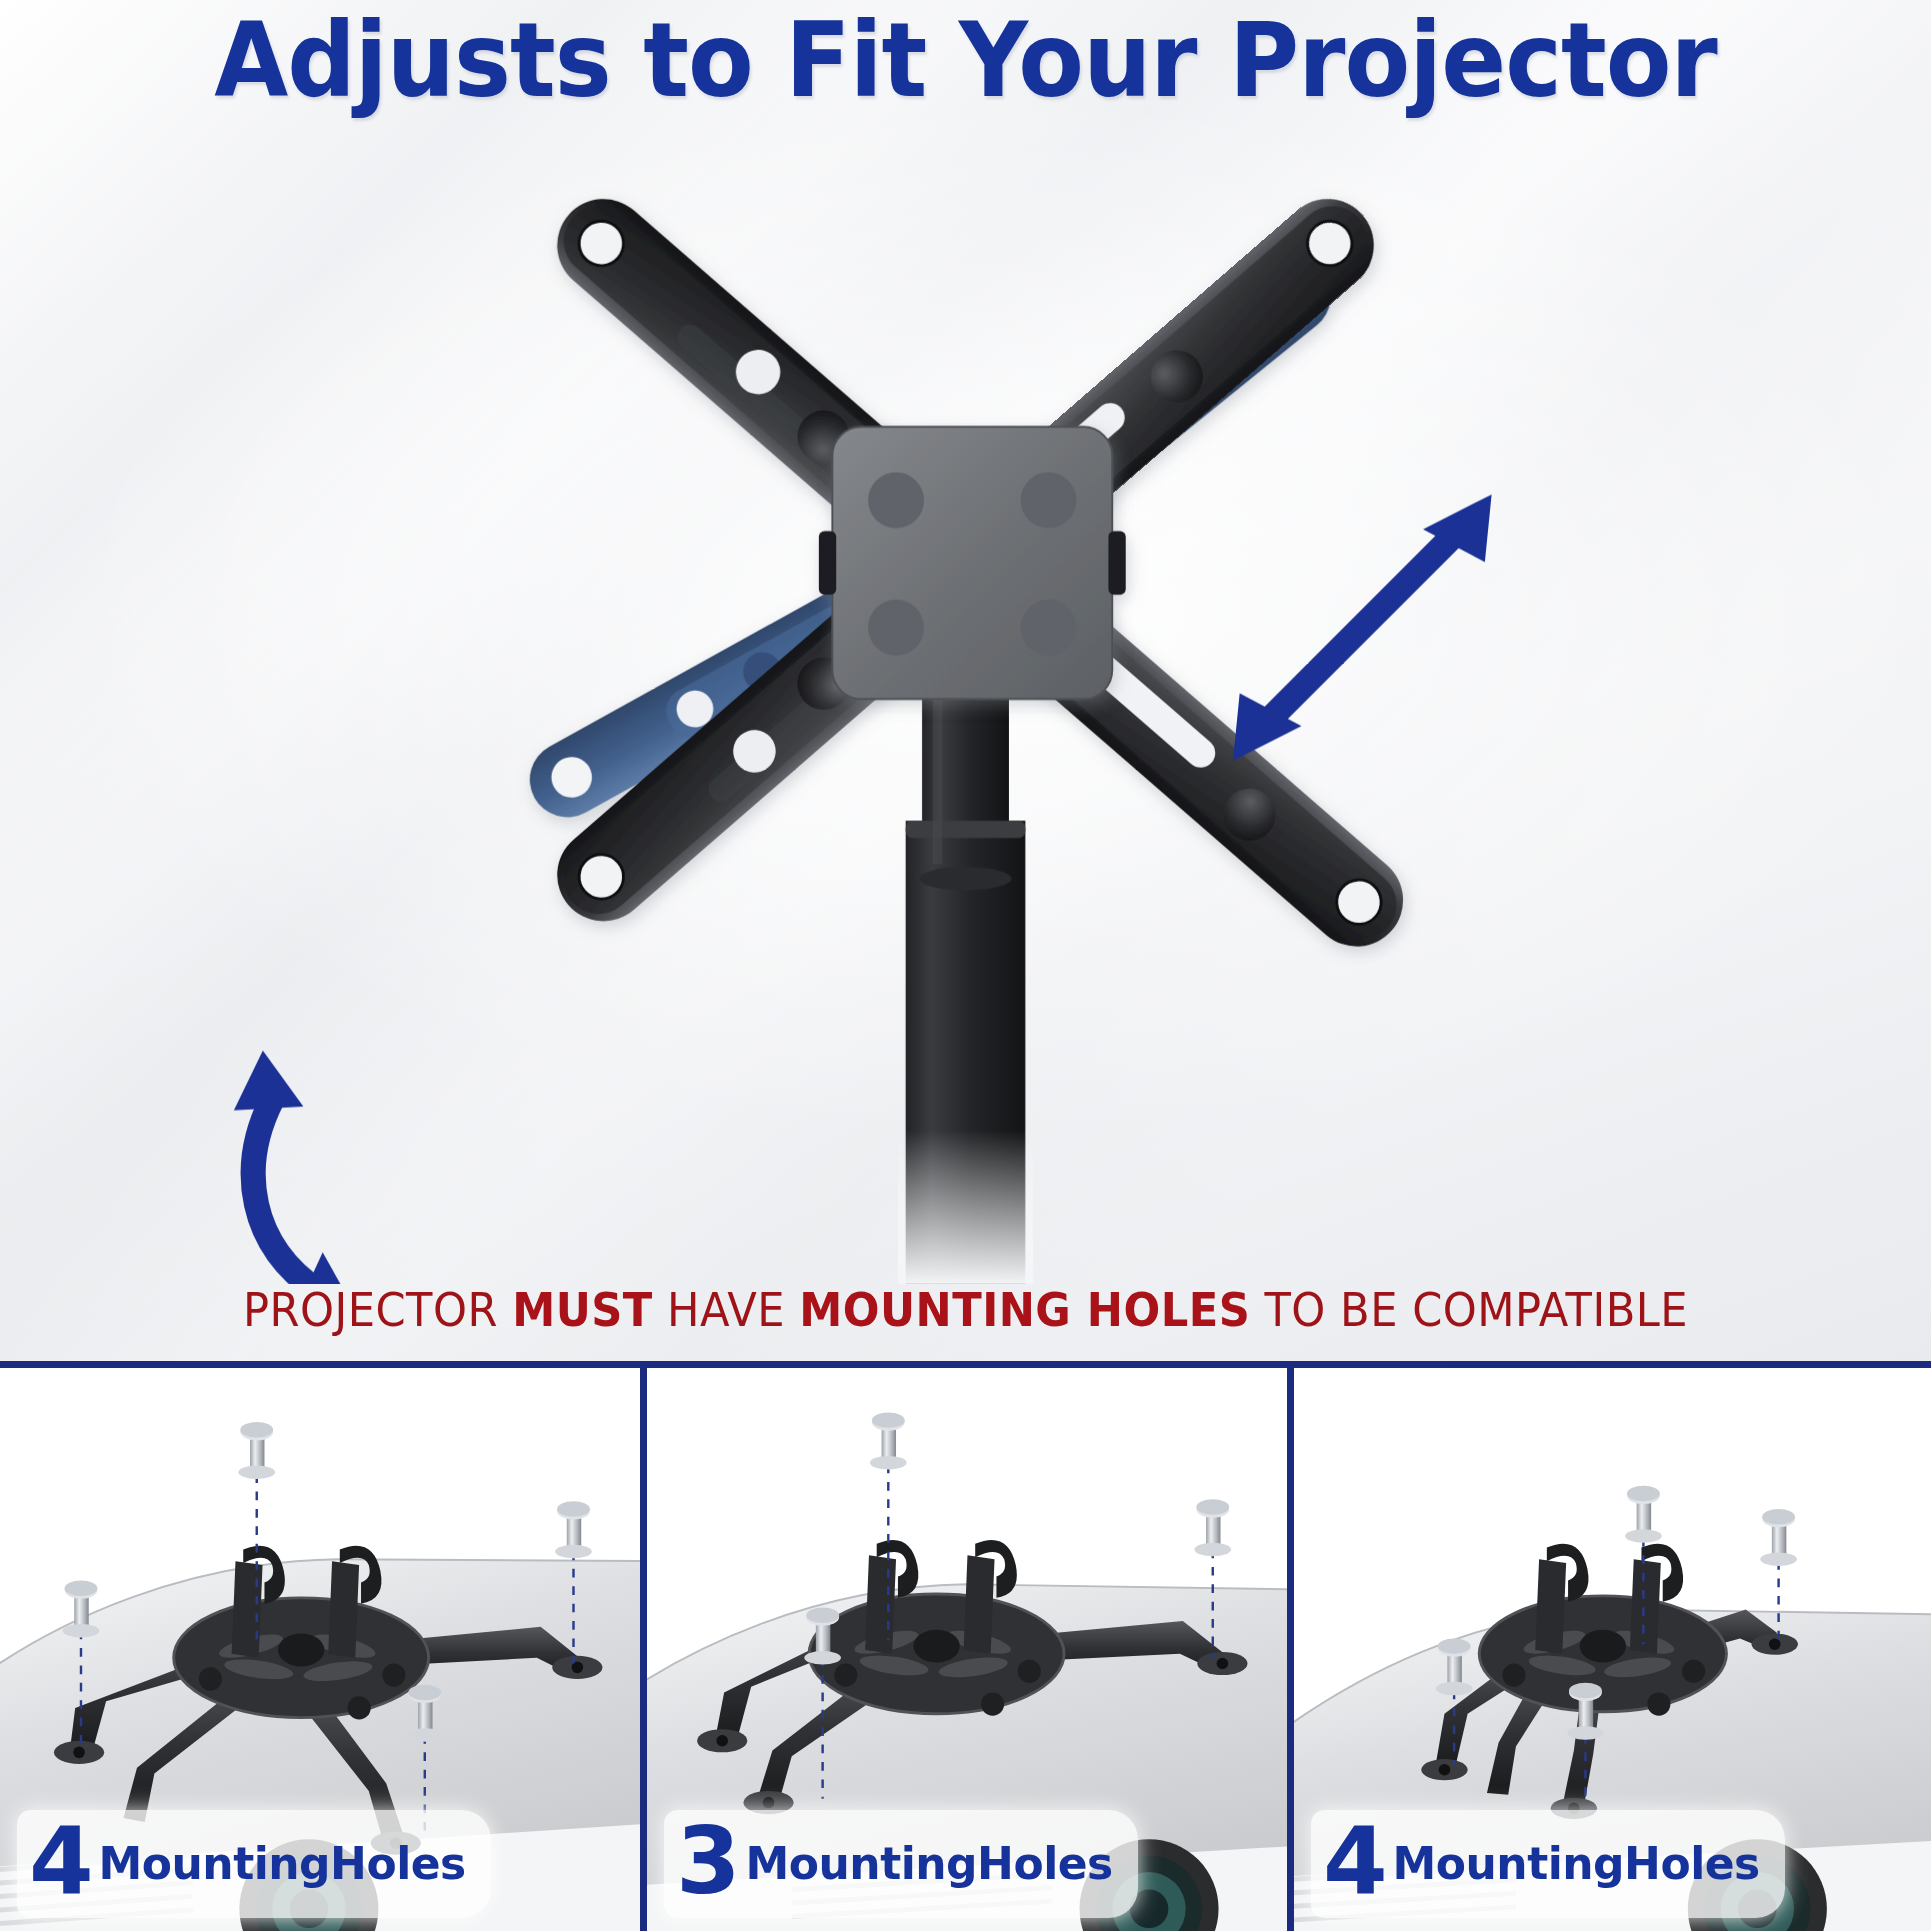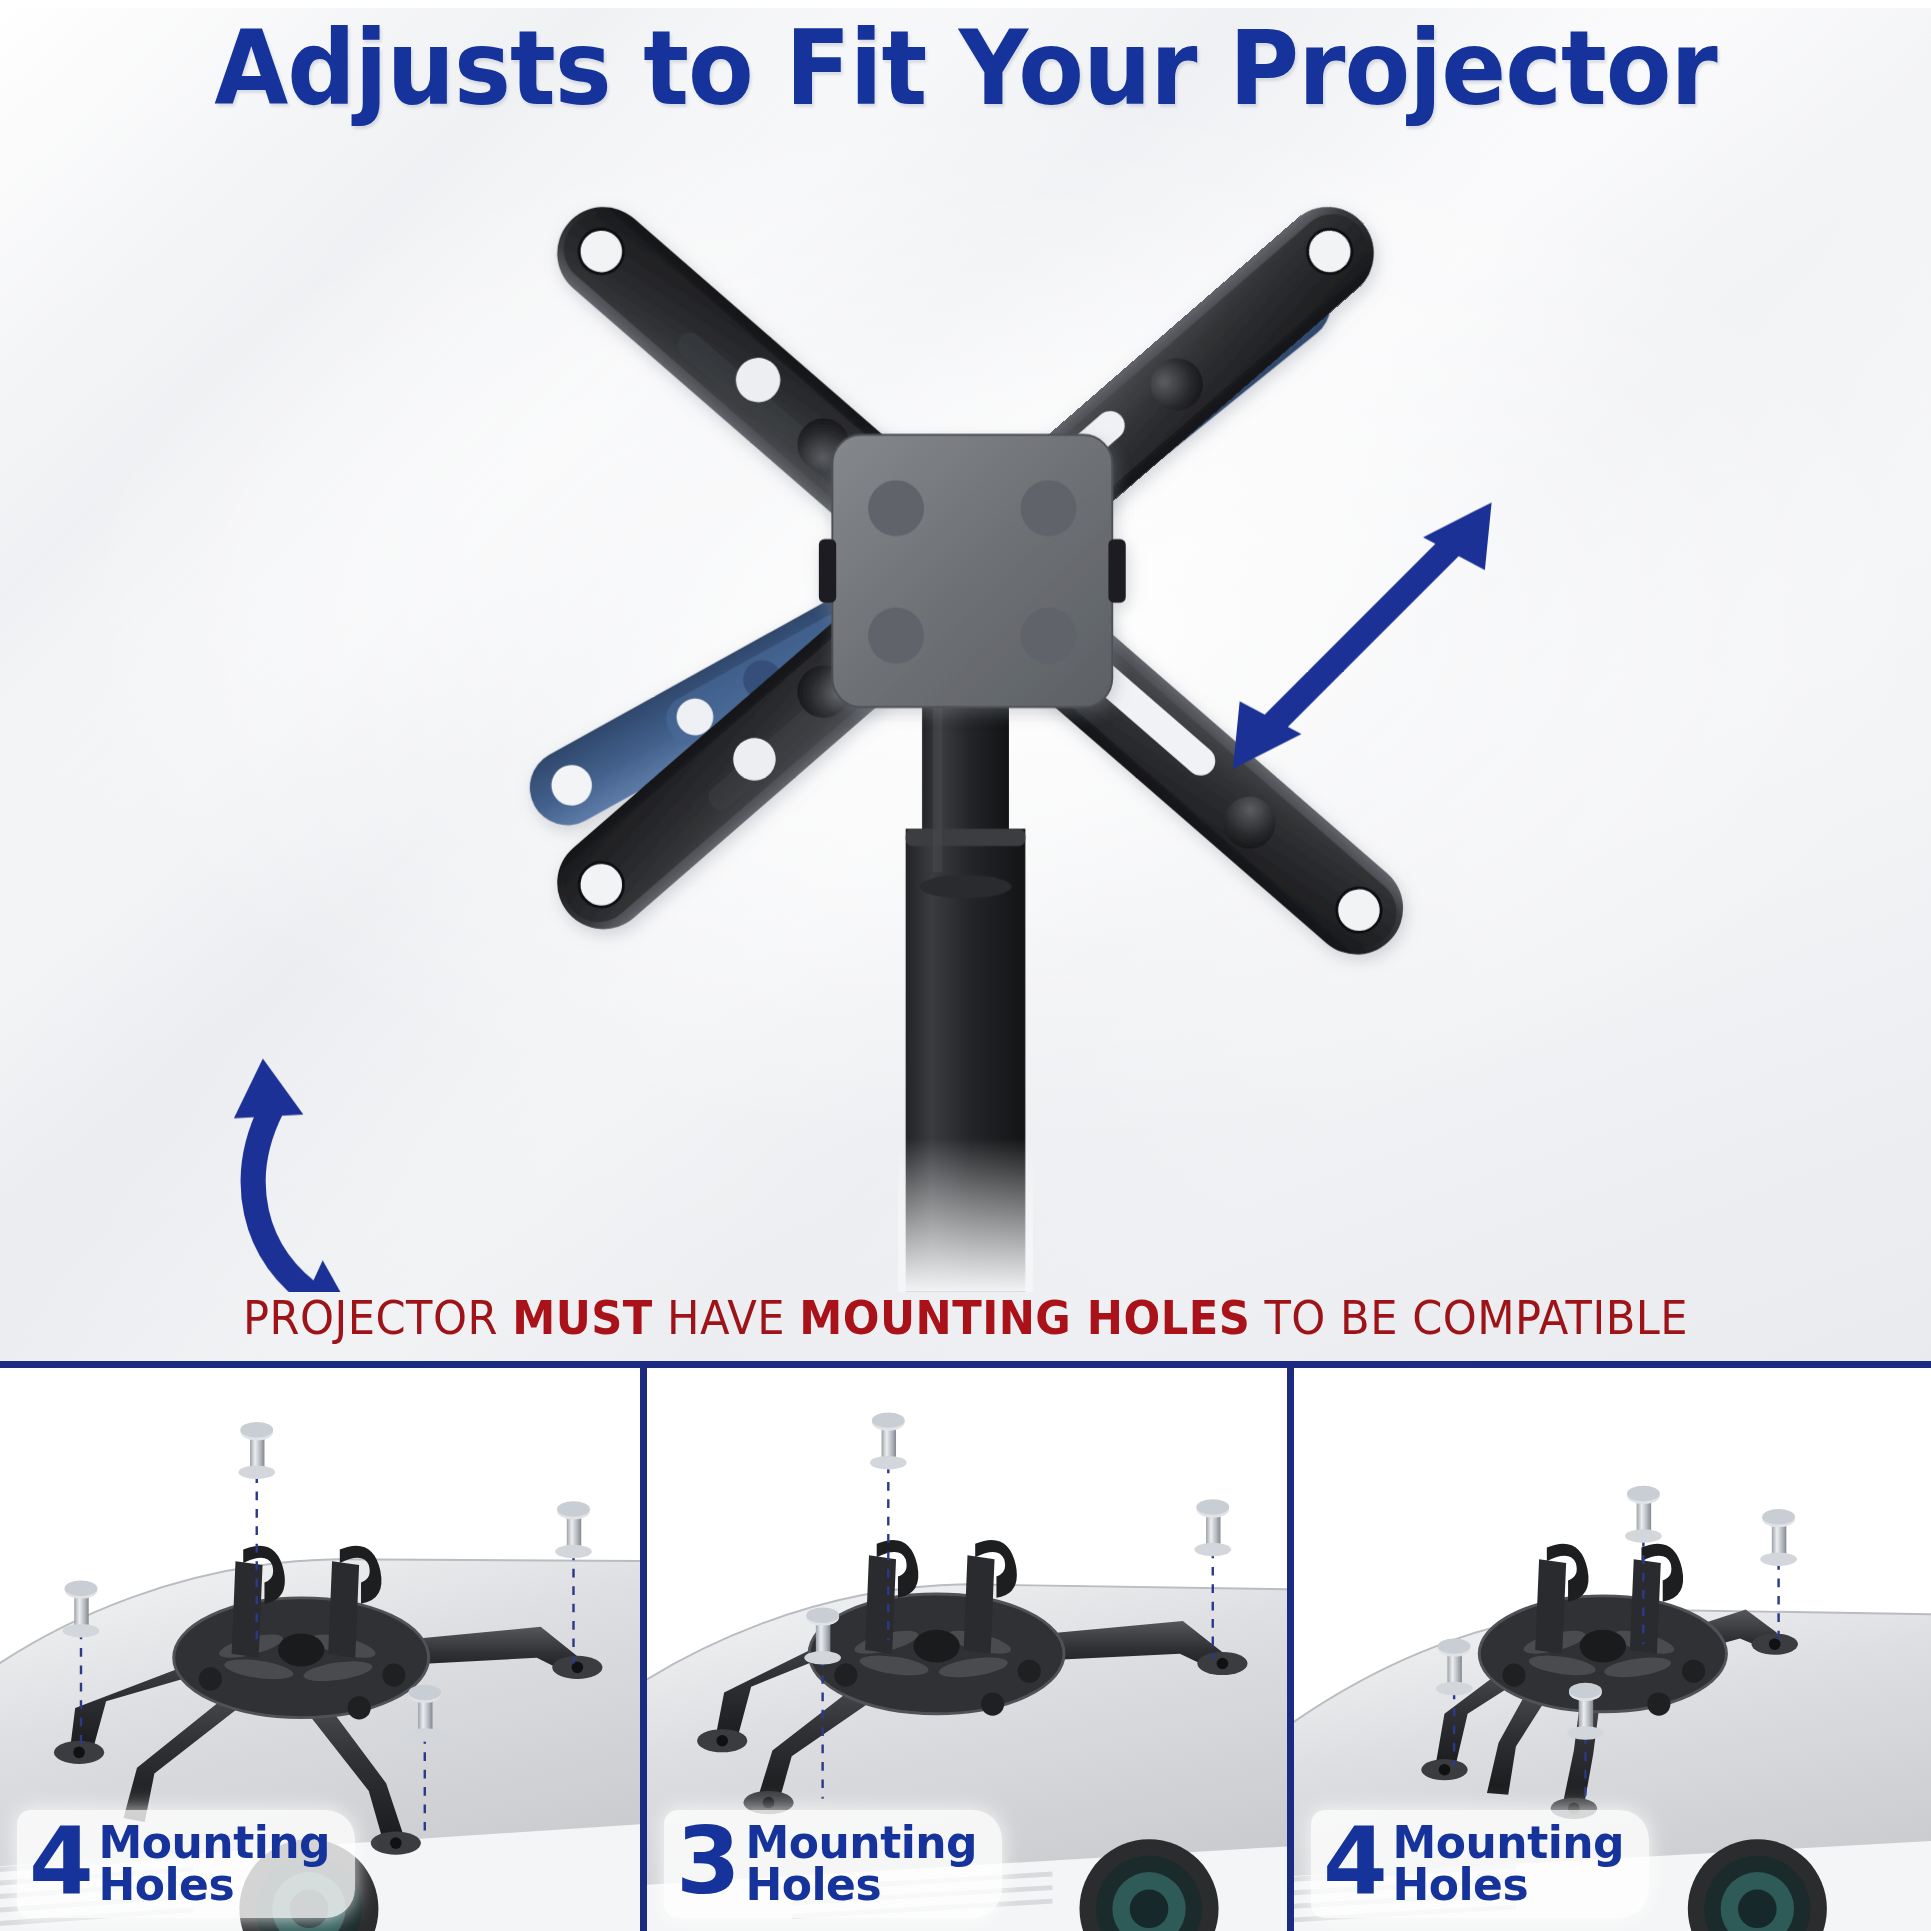--- a/index.html
+++ b/index.html
@@ -6,21 +6,21 @@
   * { margin:0; padding:0; box-sizing:border-box; }
   html,body{ width:1931px; height:1931px; }
   body{
     font-family:"Liberation Sans","DejaVu Sans",sans-serif;
     background:#ffffff; overflow:hidden; position:relative;
   }
   #stage{ position:relative; width:1931px; height:1931px; overflow:hidden; background:#fff; }
 
   
   .top-section{
-    position:absolute; left:0; top:8px; width:1931px; height:1365px;
+    position:absolute; left:0; top:0; width:1931px; height:1365px;
     background:
       linear-gradient(135deg, rgba(255,255,255,0) 0%, rgba(228,230,234,.55) 18%, rgba(255,255,255,0) 30%),
       linear-gradient(135deg, rgba(255,255,255,0) 22%, rgba(222,225,230,.45) 38%, rgba(255,255,255,0) 52%),
       linear-gradient(135deg, rgba(255,255,255,0) 48%, rgba(230,232,236,.40) 62%, rgba(255,255,255,0) 74%),
       linear-gradient(160deg, #ffffff 0%, #fcfcfd 35%, #f2f3f5 72%, #e9eaee 100%);
     overflow:hidden;
   }
   .top-section::after{
     content:""; position:absolute; inset:0;
     background:radial-gradient(ellipse 70% 55% at 52% 45%, rgba(255,255,255,.95) 0%, rgba(255,255,255,0) 70%);
@@ -74,21 +74,21 @@
     background:rgba(255,255,255,.80);
     border-radius:13.5px 29px 29px 13.5px;
     display:flex; align-items:center; gap:7.7px; z-index:20;
     box-shadow:0 0 21px rgba(255,255,255,.85);
   }
   .badge .num{
     font-size:93px; font-weight:700; color:#15339a; line-height:.82;
     font-family:"DejaVu Sans","Liberation Sans",sans-serif;
     letter-spacing:-2.9px; margin-top:-3.9px;
   }
-  .badge .lines{ display:flex; flex-direction:column; line-height:.94; }
+  .badge .lines{ display:flex; flex-direction:row; line-height:.94; }
   .badge .lines span{
     font-size:44px; font-weight:700; color:#15339a; letter-spacing:-0.5px;
     font-family:"DejaVu Sans","Liberation Sans",sans-serif;
   }
 </style>
 </head>
 <body>
 
 <div id="stage">
 

